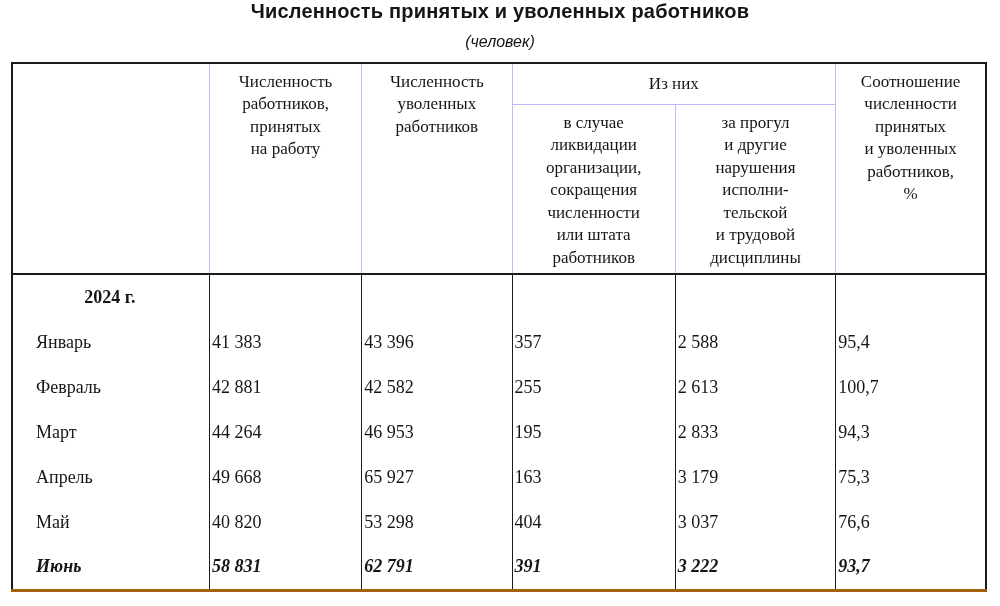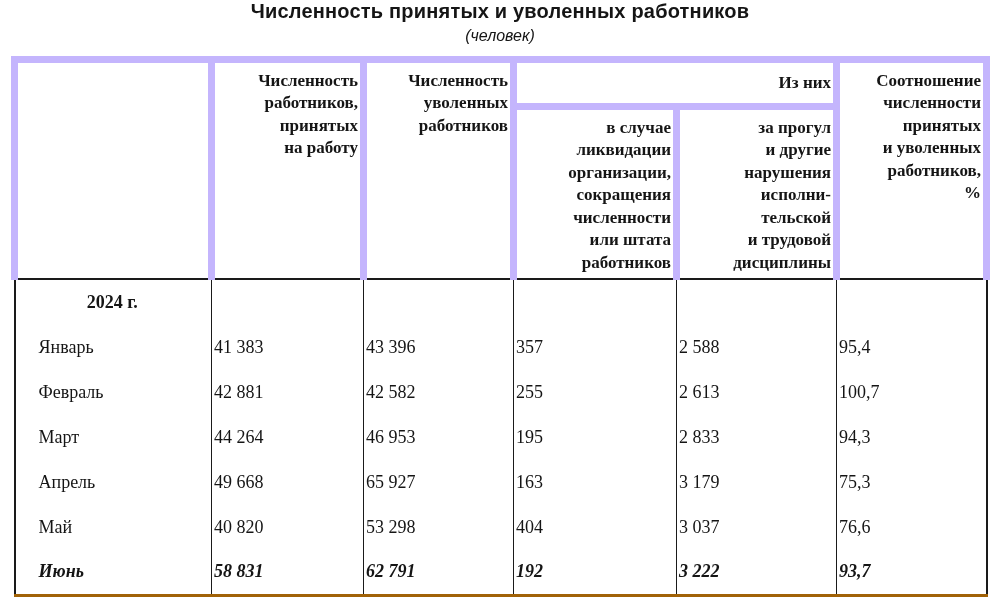--- a/index.html
+++ b/index.html
@@ -17,35 +17,35 @@
     font-family: "Liberation Sans", sans-serif;
     font-weight: bold;
     font-size: 20px;
     letter-spacing: 0.2px;
   }
   .subtitle {
     text-align: center;
     font-family: "Liberation Sans", sans-serif;
     font-style: italic;
     font-size: 16px;
-    margin-top: 4px;
+    margin-top: 10px;
   }
   table.stat {
     border-collapse: collapse;
     table-layout: fixed;
     width: 976px;
     margin: 11px 0 0 11px;
     border: 2px solid #1a1a1a;
   }
   .stat th {
-    border: 7px solid #c4b5fd;
-    font-weight: bold;
+    border: 1px solid #c4b5fd;
+    font-weight: normal;
     font-size: 17px;
     line-height: 1.32;
-    text-align: right;
+    text-align: center;
     vertical-align: top;
     padding: 7px 2px 4px 2px;
     white-space: pre-line;
   }
   .stat th.group-header {
     vertical-align: middle;
     height: 36px;
     padding: 2px;
   }
   .stat th.hsep {
@@ -173,18 +173,18 @@
       <td>40 820</td>
       <td>53 298</td>
       <td>404</td>
       <td>3 037</td>
       <td>76,6</td>
     </tr>
     <tr class="total-row">
       <td class="month-cell">Июнь</td>
       <td>58 831</td>
       <td>62 791</td>
-      <td>192</td>
+      <td>391</td>
       <td>3 222</td>
       <td>93,7</td>
     </tr>
   </tbody>
 </table>
 
 </body></html>

